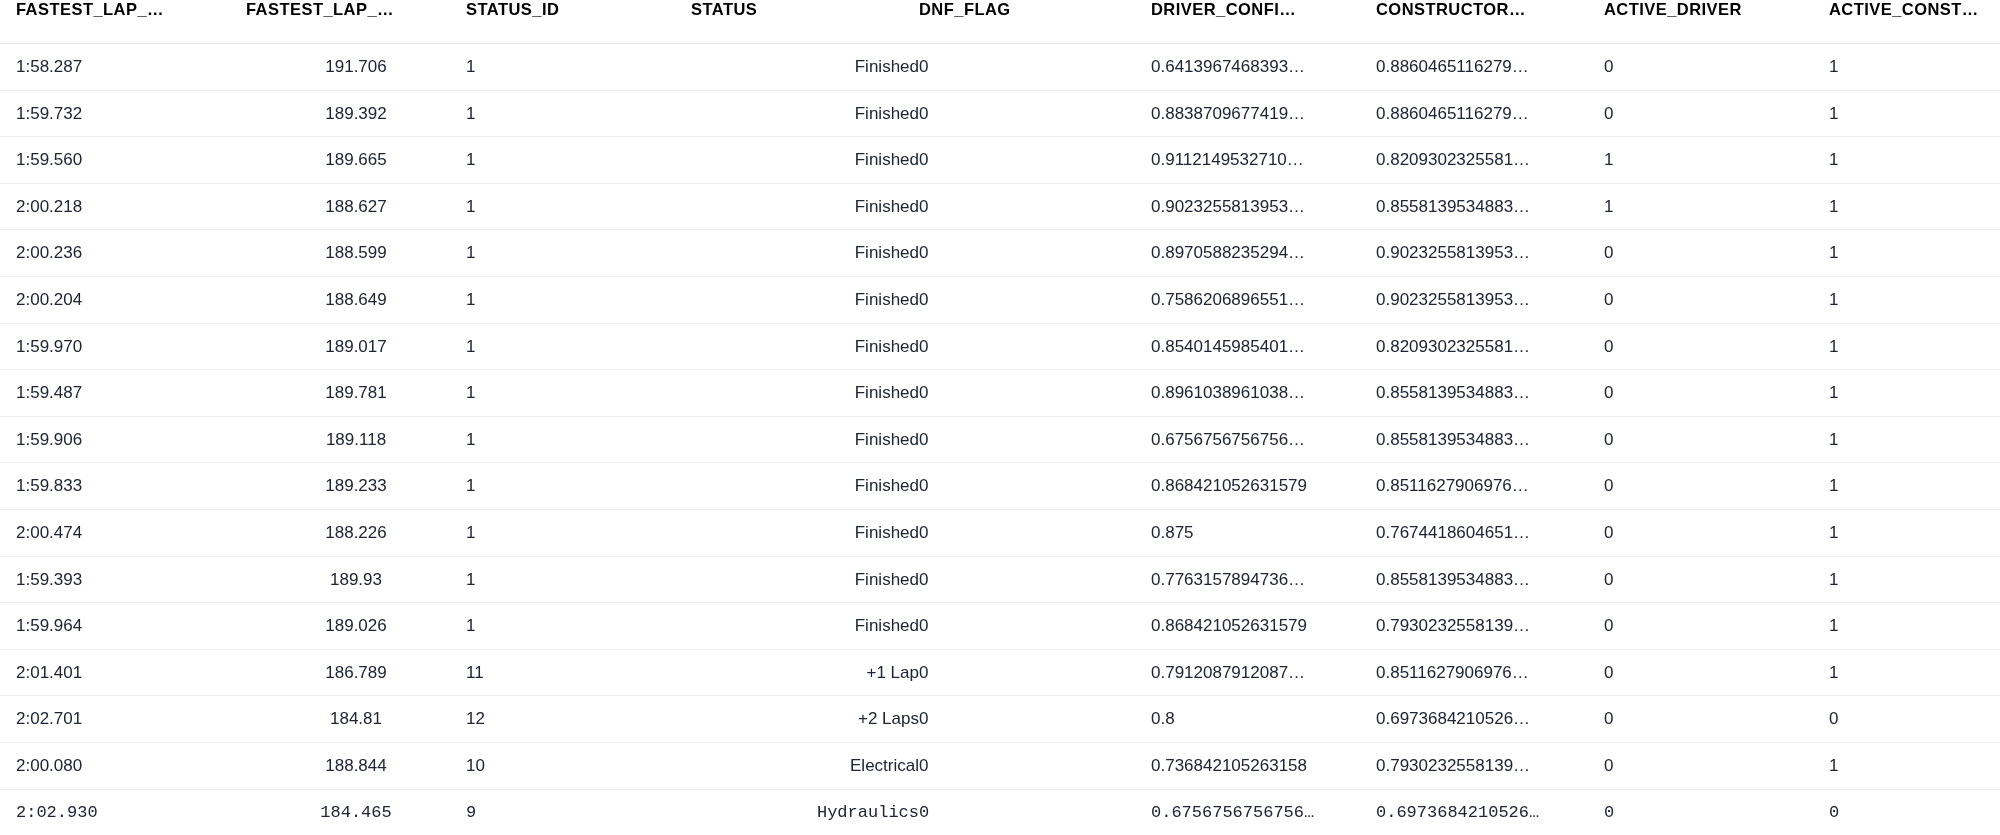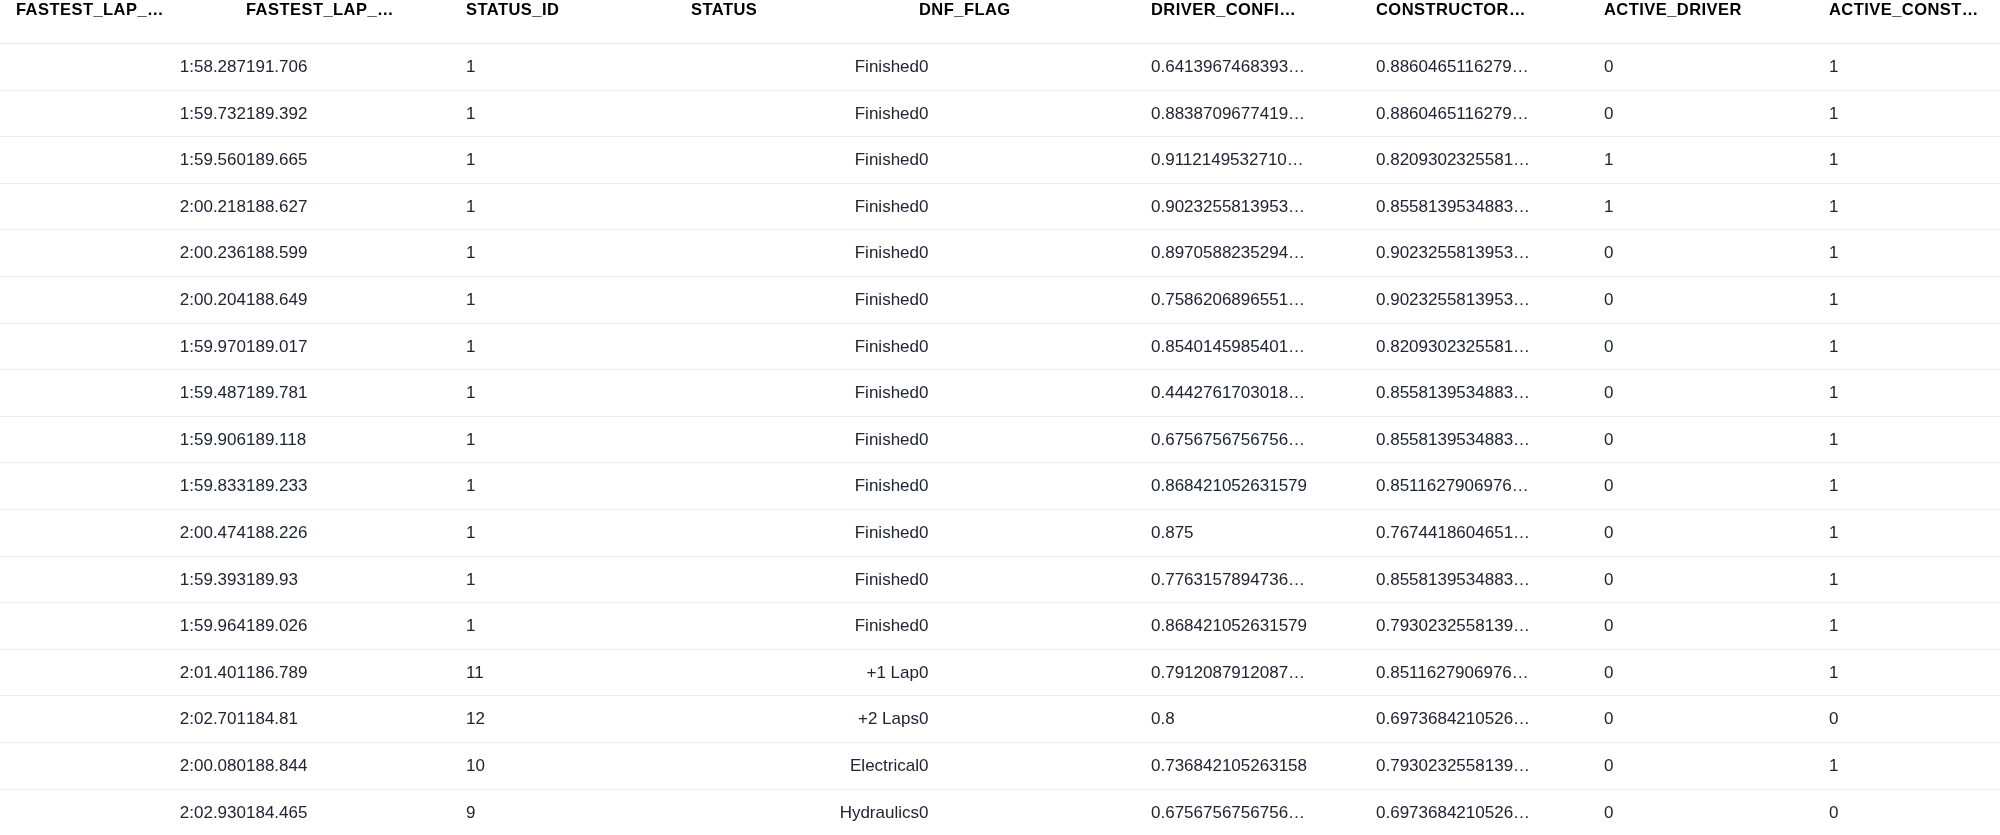--- a/index.html
+++ b/index.html
@@ -41,24 +41,25 @@
     padding: 0;
     height: 45.6px;
     line-height: 45.6px;
     white-space: nowrap;
     overflow: hidden;
     text-overflow: ellipsis;
     border-bottom: 1px solid #eceef1;
   }
   .data-grid tbody tr:last-child td {
     border-bottom: 1px solid #a16207;
+    font-family: Liberation Mono, monospace;
   }
   
-  .c0 { width: 230px; padding-left: 16px !important; text-align: right; }
-  .c1 { width: 220px; }
+  .c0 { width: 230px; padding-left: 16px !important; }
+  .c1 { width: 220px; text-align: center; }
   .c2 { width: 225px; margin-top: 45px; }
   .c3 { width: 228px; text-align: right; }
   .c4 { width: 232px; margin-left: 16px; }
   .c5 { width: 225px; }
   .c6 { width: 228px; }
   .c7 { width: 225px; }
   .c8 { width: 187px; }
   .head-pad { padding-top: 24px; }
 </style>
 </head>
@@ -155,21 +156,21 @@
         <td class="c6">0.8209302325581…</td>
         <td class="c7">0</td>
         <td class="c8">1</td>
       </tr>
       <tr>
         <td class="c0">1:59.487</td>
         <td class="c1">189.781</td>
         <td class="c2">1</td>
         <td class="c3">Finished</td>
         <td class="c4">0</td>
-        <td class="c5">0.4442761703018…</td>
+        <td class="c5">0.8961038961038…</td>
         <td class="c6">0.8558139534883…</td>
         <td class="c7">0</td>
         <td class="c8">1</td>
       </tr>
       <tr>
         <td class="c0">1:59.906</td>
         <td class="c1">189.118</td>
         <td class="c2">1</td>
         <td class="c3">Finished</td>
         <td class="c4">0</td>

